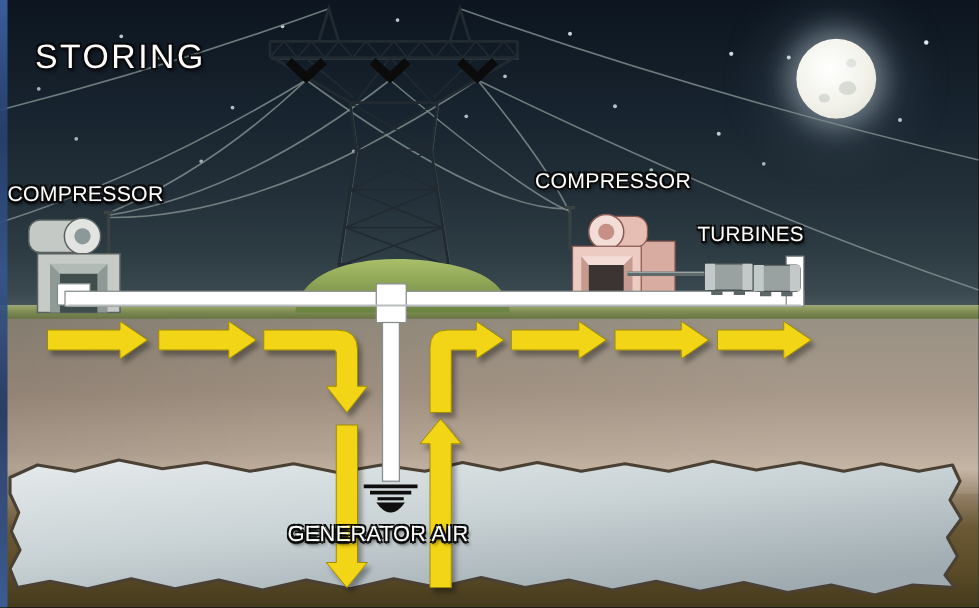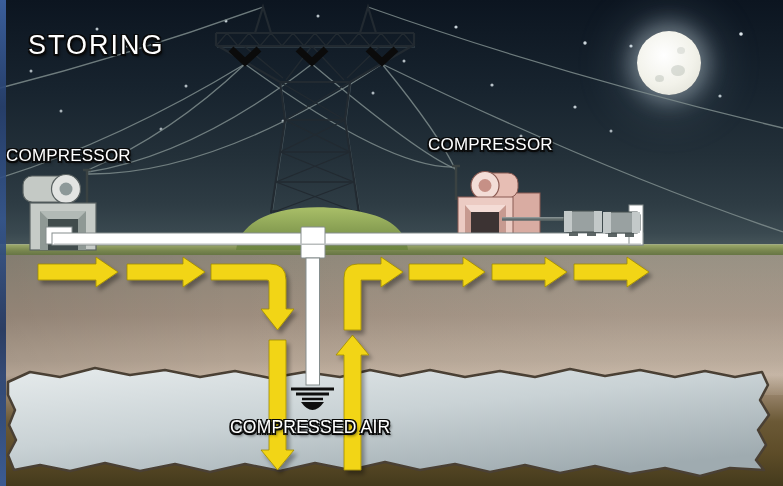--- a/index.html
+++ b/index.html
@@ -219,16 +219,17 @@
       <path class="arrow" d="M492,264 H545 V257 L567,272 L545,287 V280 H492 Z"></path>
       <path class="arrow" d="M574,264 H627 V257 L649,272 L627,287 V280 H574 Z"></path>
     </g>
   </svg>
 
   <div class="lbl title">
     <div>STORING</div>
   </div>
   <div class="lbl lbl-compressor">COMPRESSOR</div>
   <div class="lbl lbl-generator">COMPRESSOR</div>
-  <div class="lbl lbl-air">COMPRESSED AIR</div>
+  <div class="lbl lbl-turbines">TURBINES</div>
+  <div class="lbl lbl-air">GENERATOR AIR</div>
 
   <div class="edge-strip"></div>
 </div>
 
 </body></html>

